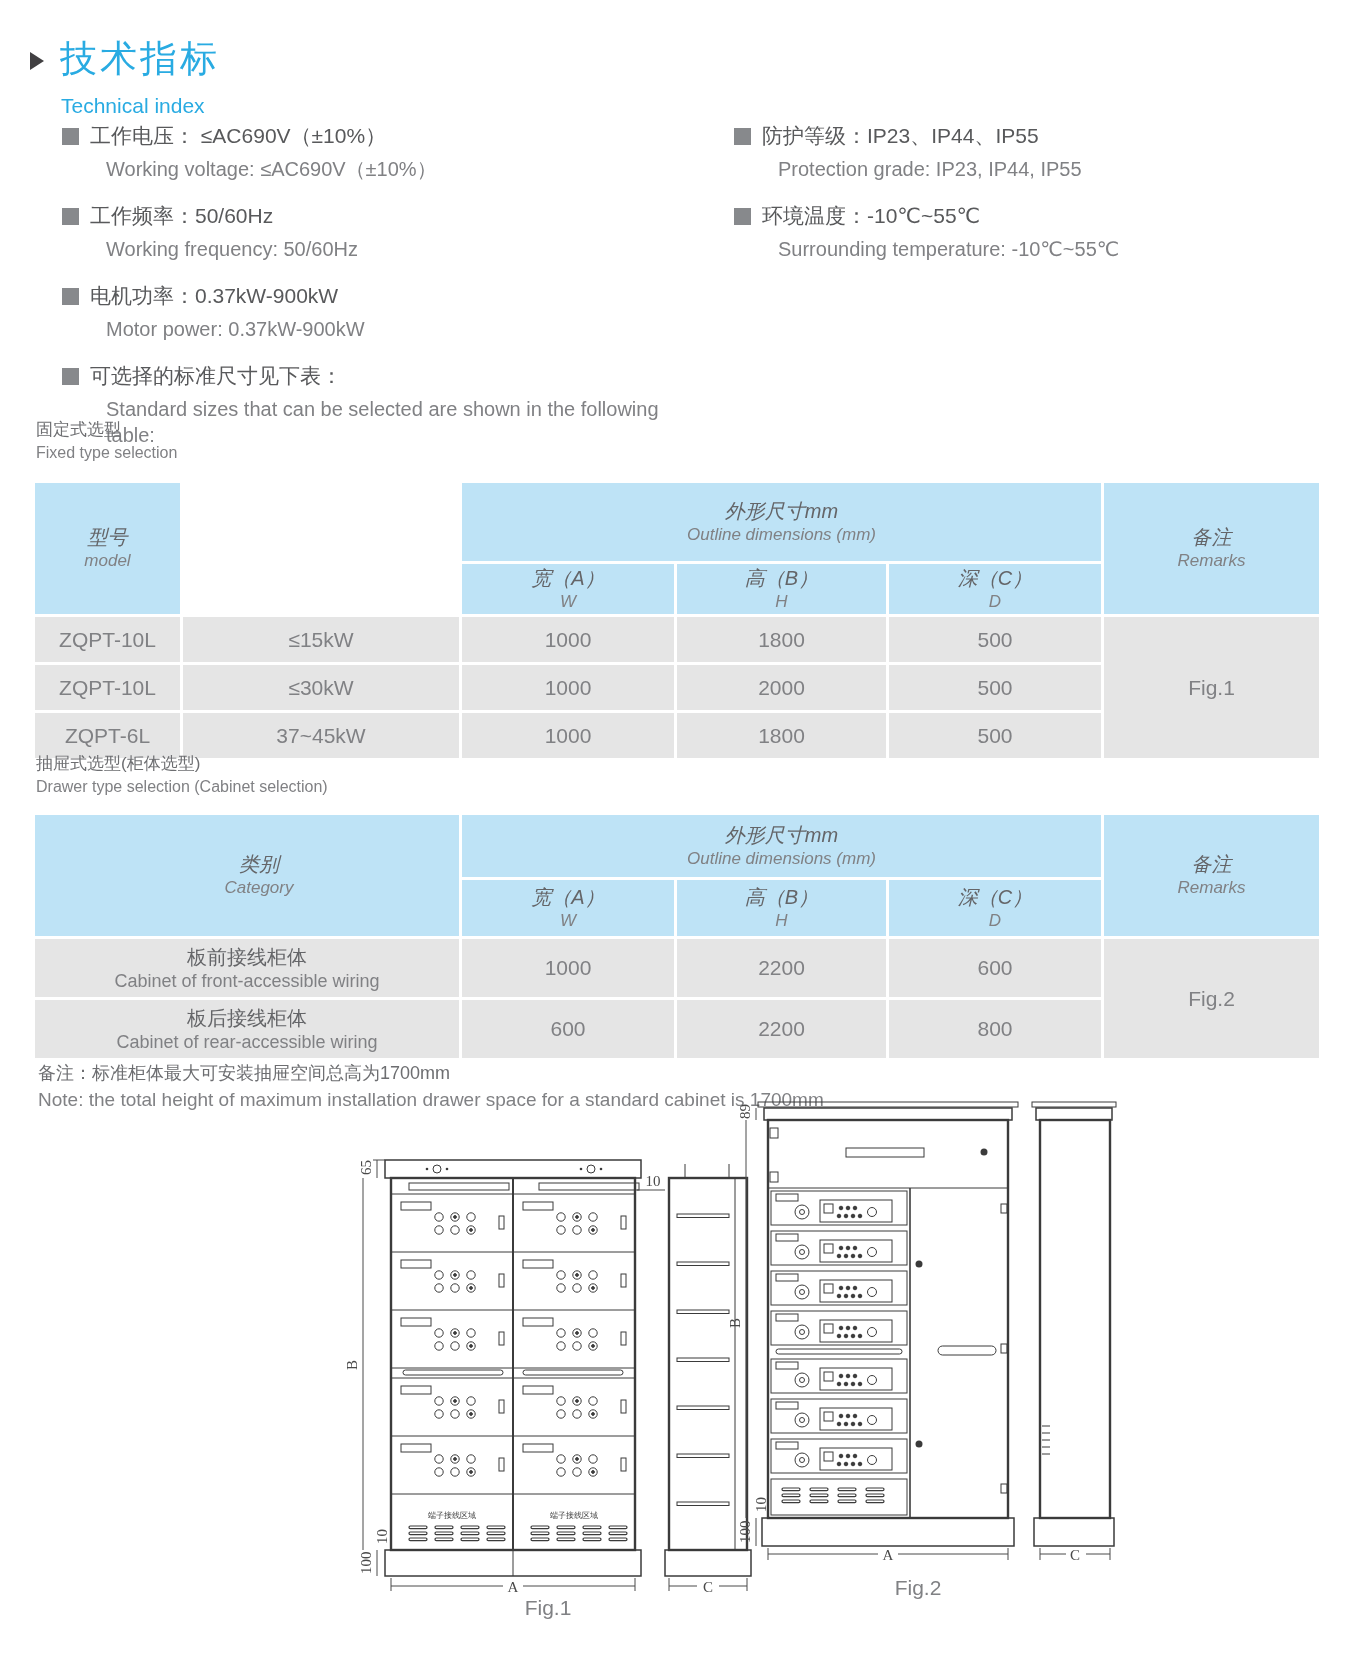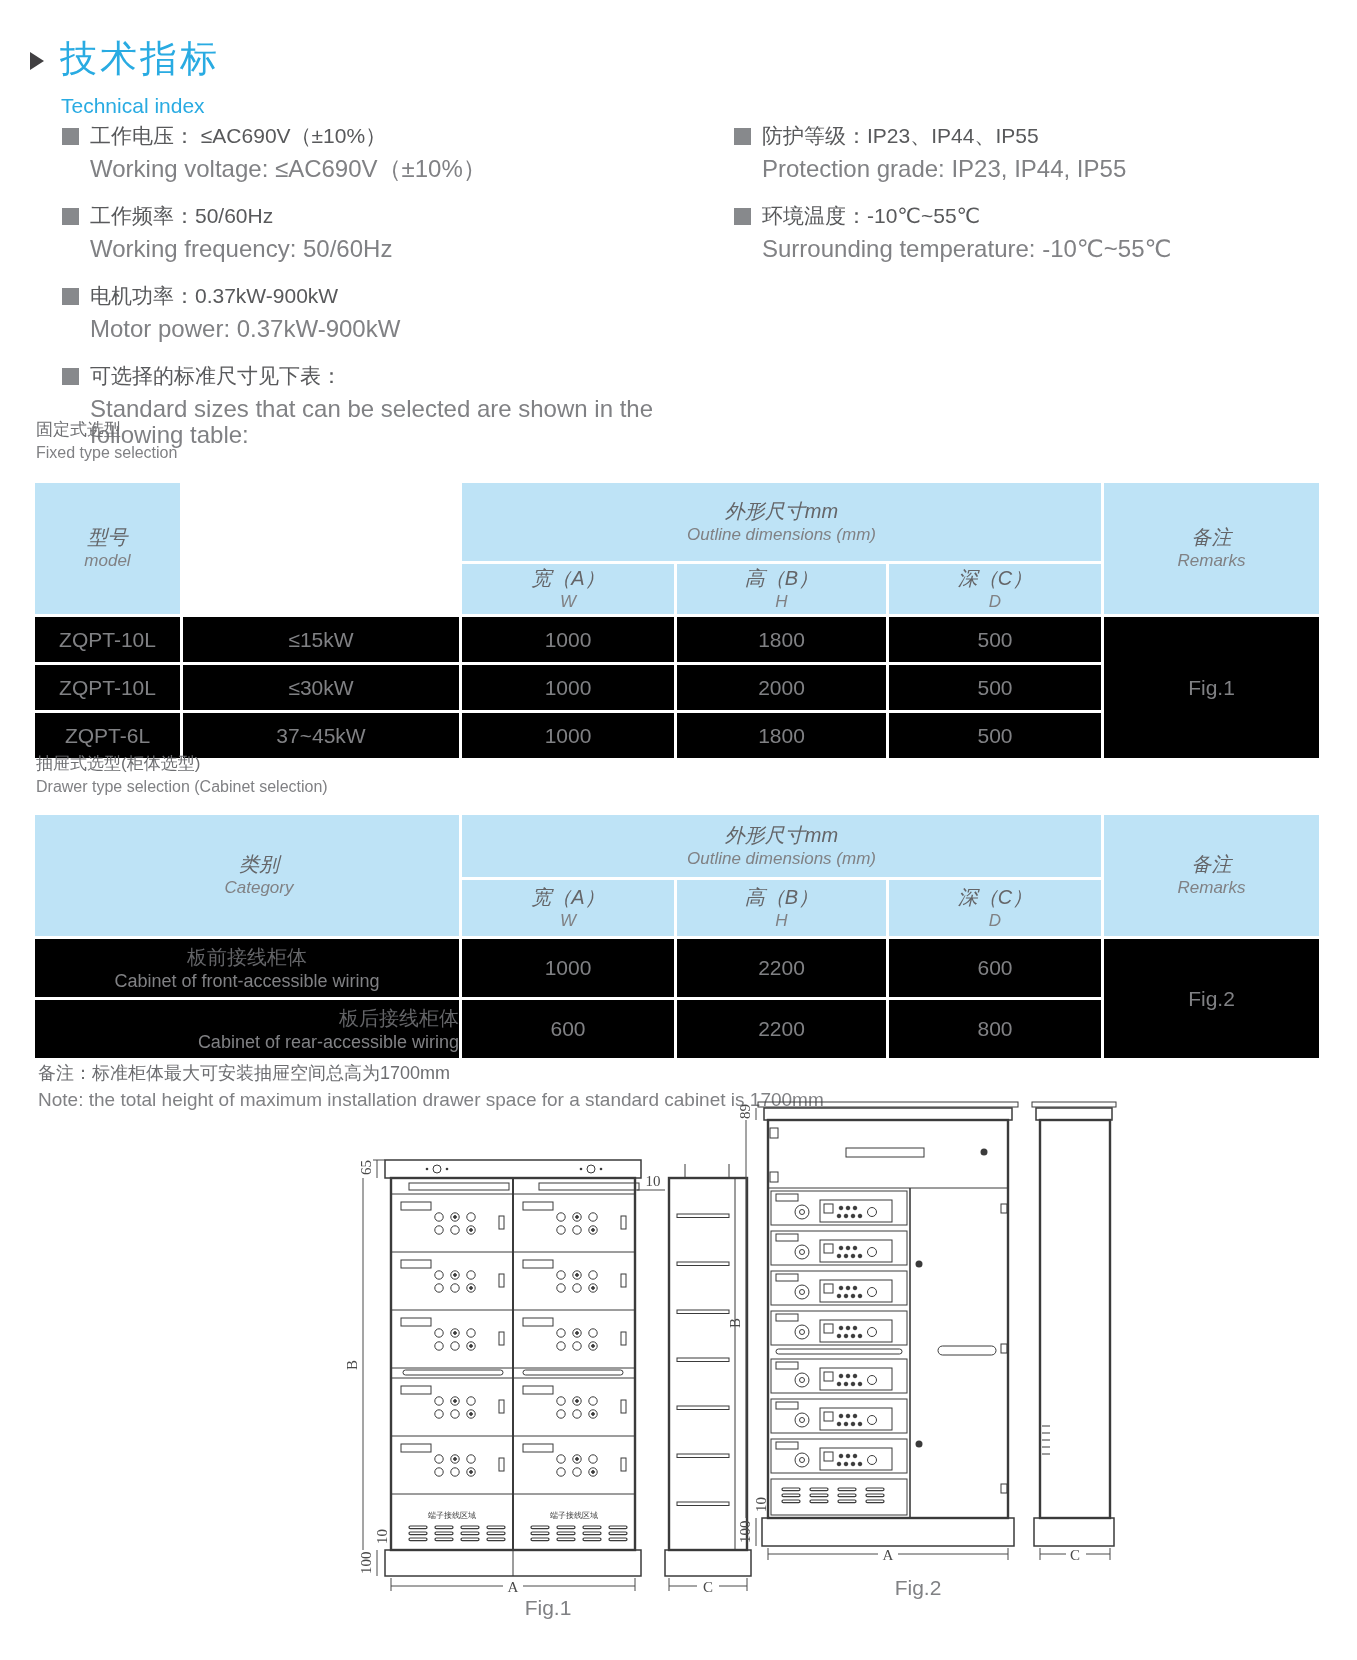--- a/index.html
+++ b/index.html
@@ -13,29 +13,29 @@
   .title-arrow{width:0;height:0;border-left:14px solid #414042;border-top:9px solid transparent;border-bottom:9px solid transparent;margin-right:16px;margin-top:4px;}
   .title-zh{font-size:37px;color:#29abe2;letter-spacing:3px;font-weight:500;}
   .title-en{font-size:21px;color:#29abe2;margin:10px 0 0 31px;}
   
   .specs{position:absolute;left:62px;top:122px;width:1250px;}
   .spec-col-left{width:620px;}
   .spec-col-right{position:absolute;left:672px;top:0;width:560px;}
   .spec-item{margin-bottom:20px;}
   .spec-zh{display:flex;align-items:center;font-size:21px;color:#58595b;line-height:28px;}
   .bullet{flex:0 0 auto;width:17px;height:17px;background:#87898c;margin-right:11px;}
-  .spec-en{font-size:24px;color:#808184;line-height:26px;margin:6px 0 0 28px;}
+  .spec-en{font-size:20px;color:#808184;line-height:26px;margin:6px 0 0 44px;}
   
   .section{position:absolute;left:36px;}
   .section-zh{font-size:17px;color:#6d6e71;line-height:24px;}
   .section-en{font-size:16px;color:#808184;line-height:22px;}
   
   .tbl{position:absolute;display:grid;gap:3px;}
   .th{background:#bee3f6;display:flex;flex-direction:column;align-items:center;justify-content:center;text-align:center;line-height:1.3;font-style:italic;}
-  .td{background:#000000;display:flex;flex-direction:column;align-items:center;justify-content:center;text-align:center;font-size:21px;color:#808184;}
+  .td{background:#e5e5e5;display:flex;flex-direction:column;align-items:center;justify-content:center;text-align:center;font-size:21px;color:#808184;}
   .zh{font-size:20px;color:#646568;}
   .en{font-size:17px;color:#808184;}
   .td .zh{font-size:20px;}
   .td .en{font-size:18px;}
   .tbl1{left:35px;top:483px;grid-template-columns:145px 276px 212px 209px 212px 215px;grid-template-rows:78px 50px 45px 45px 45px;}
   .t1-model-h{grid-area:1/1/3/2;} .t1-power-h{grid-area:1/2/3/3;} .t1-dims-h{grid-area:1/3/2/6;}
   .t1-w-h{grid-area:2/3/3/4;} .t1-h-h{grid-area:2/4/3/5;} .t1-d-h{grid-area:2/5/3/6;}
   .t1-remarks-h{grid-area:1/6/3/7;} .t1-remarks-c{grid-area:3/6/6/7;}
   .tbl2{left:35px;top:815px;grid-template-columns:424px 212px 209px 212px 215px;grid-template-rows:62px 56px 58px 58px;}
   .t2-cat-h{grid-area:1/1/3/2;padding-left:24px;} .t2-dims-h{grid-area:1/2/2/5;}
@@ -201,21 +201,21 @@
     </div>
 
     <div class="td" style="grid-area:3/1;">
       <span class="zh">板前接线柜体</span>
       <span class="en">Cabinet of front-accessible wiring</span>
     </div>
     <div class="td" style="grid-area:3/2;">1000</div>
     <div class="td" style="grid-area:3/3;">2200</div>
     <div class="td" style="grid-area:3/4;">600</div>
 
-    <div class="td" style="grid-area:4/1;align-items:flex-end;">
+    <div class="td" style="grid-area:4/1;">
       <span class="zh">板后接线柜体</span>
       <span class="en">Cabinet of rear-accessible wiring</span>
     </div>
     <div class="td" style="grid-area:4/2;">600</div>
     <div class="td" style="grid-area:4/3;">2200</div>
     <div class="td" style="grid-area:4/4;">800</div>
 
     <div class="td t2-remarks-c">Fig.2</div>
   </div>
 

